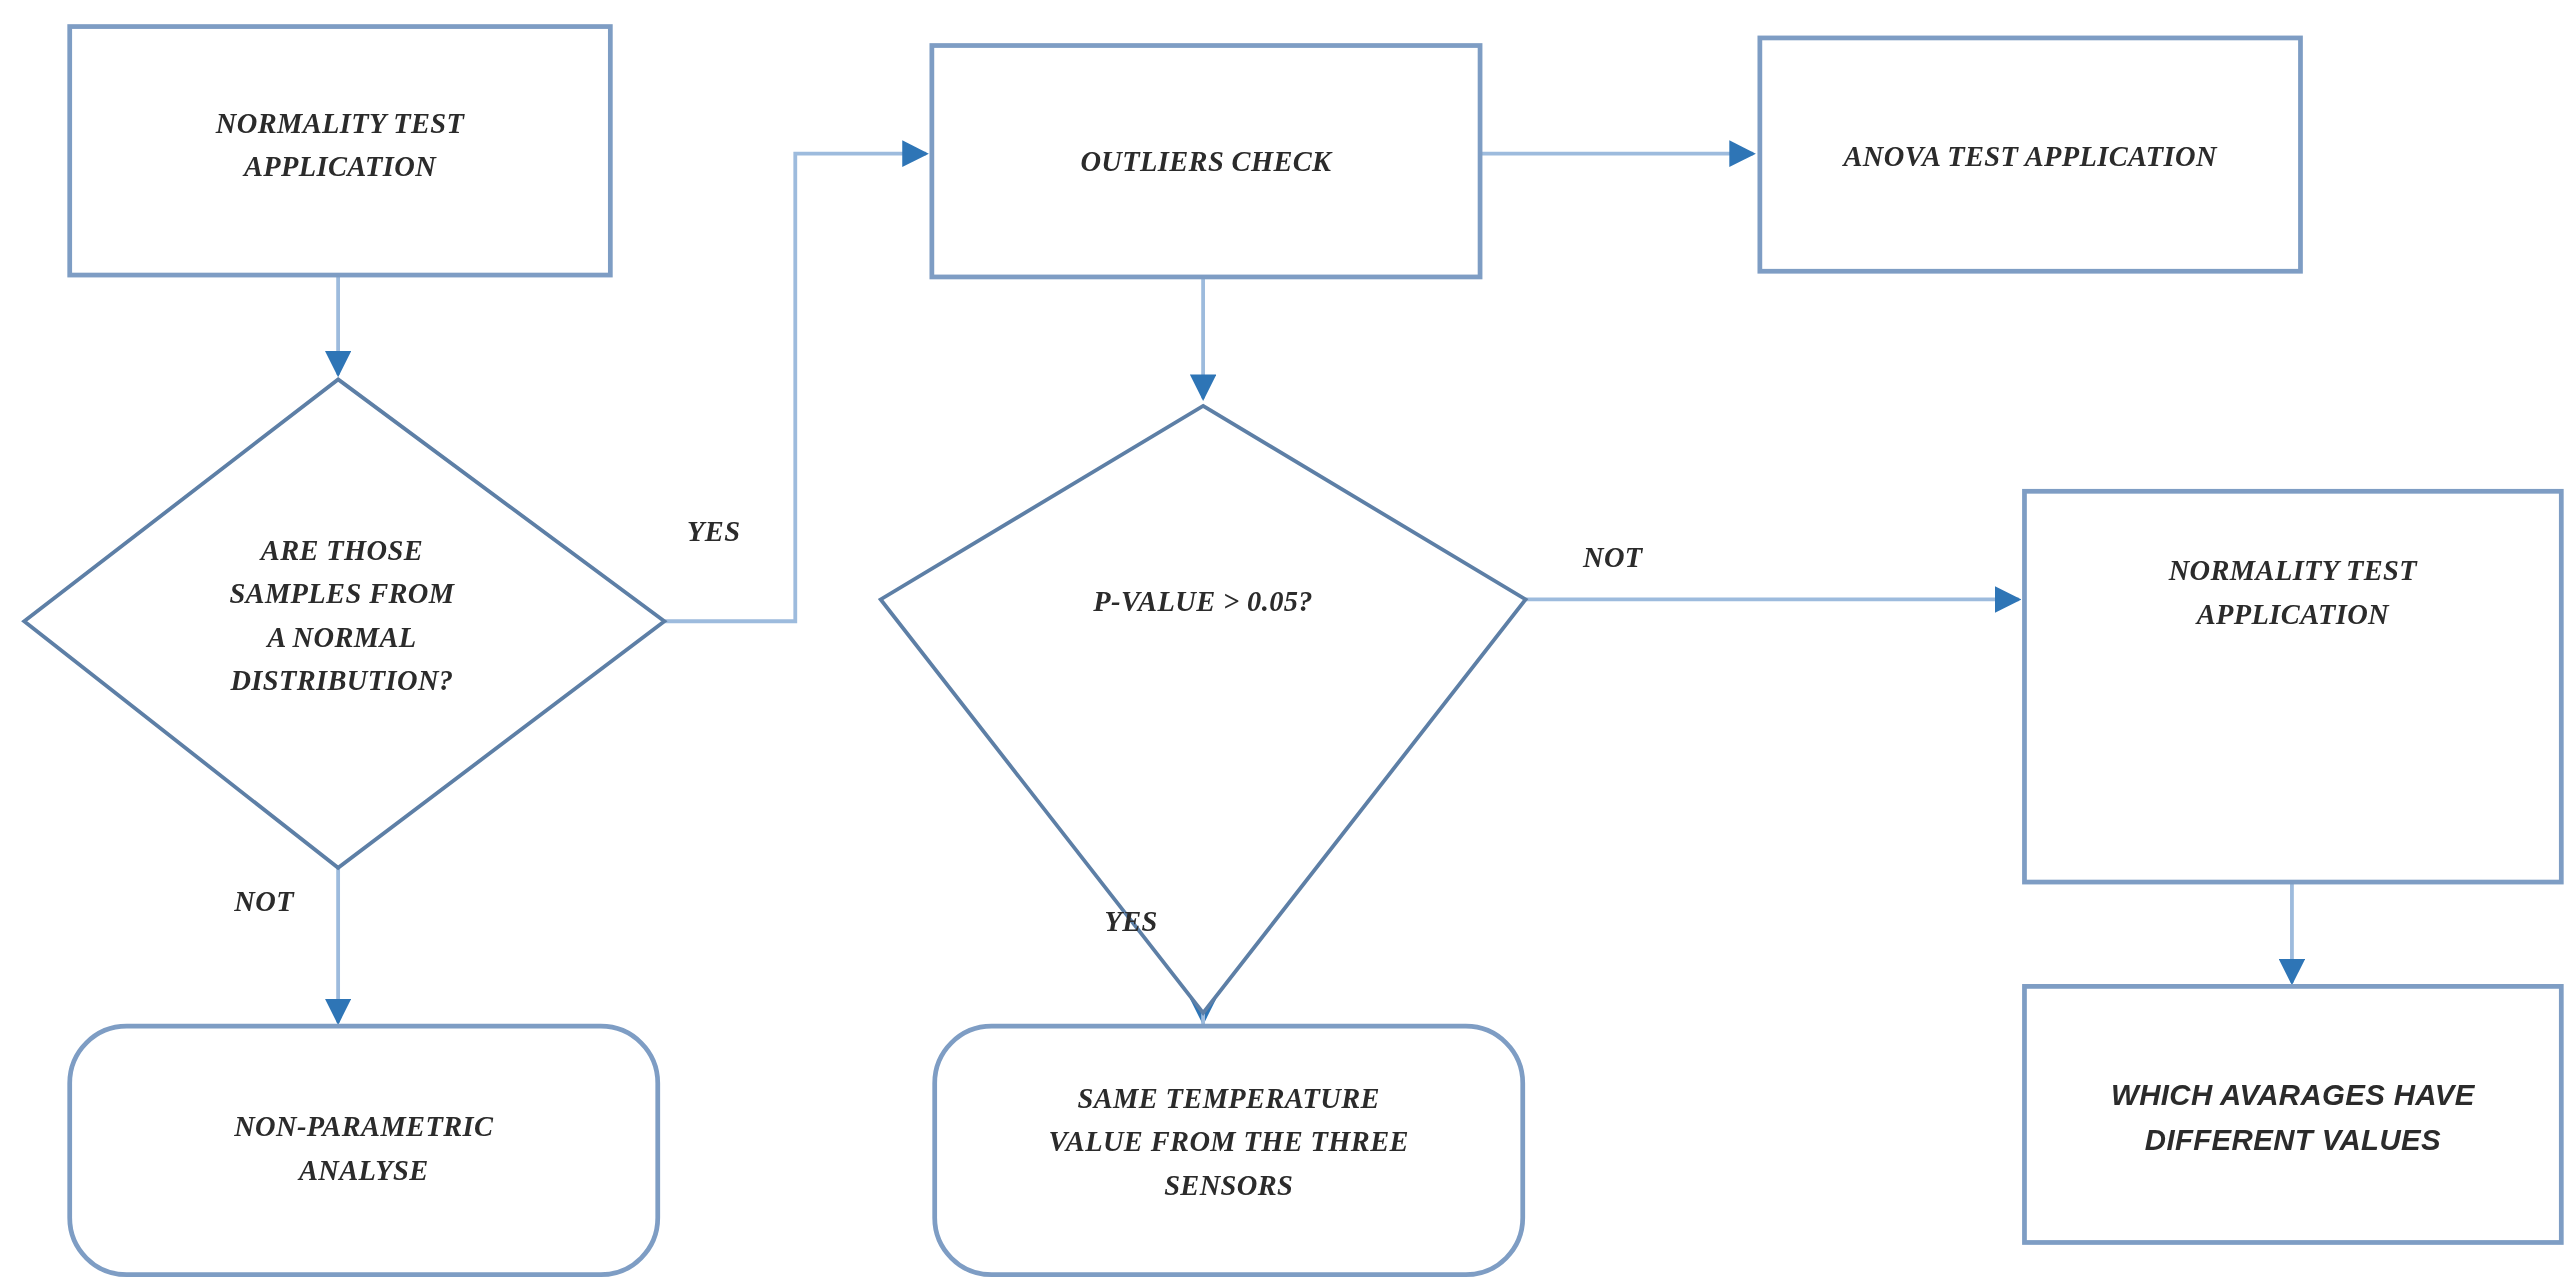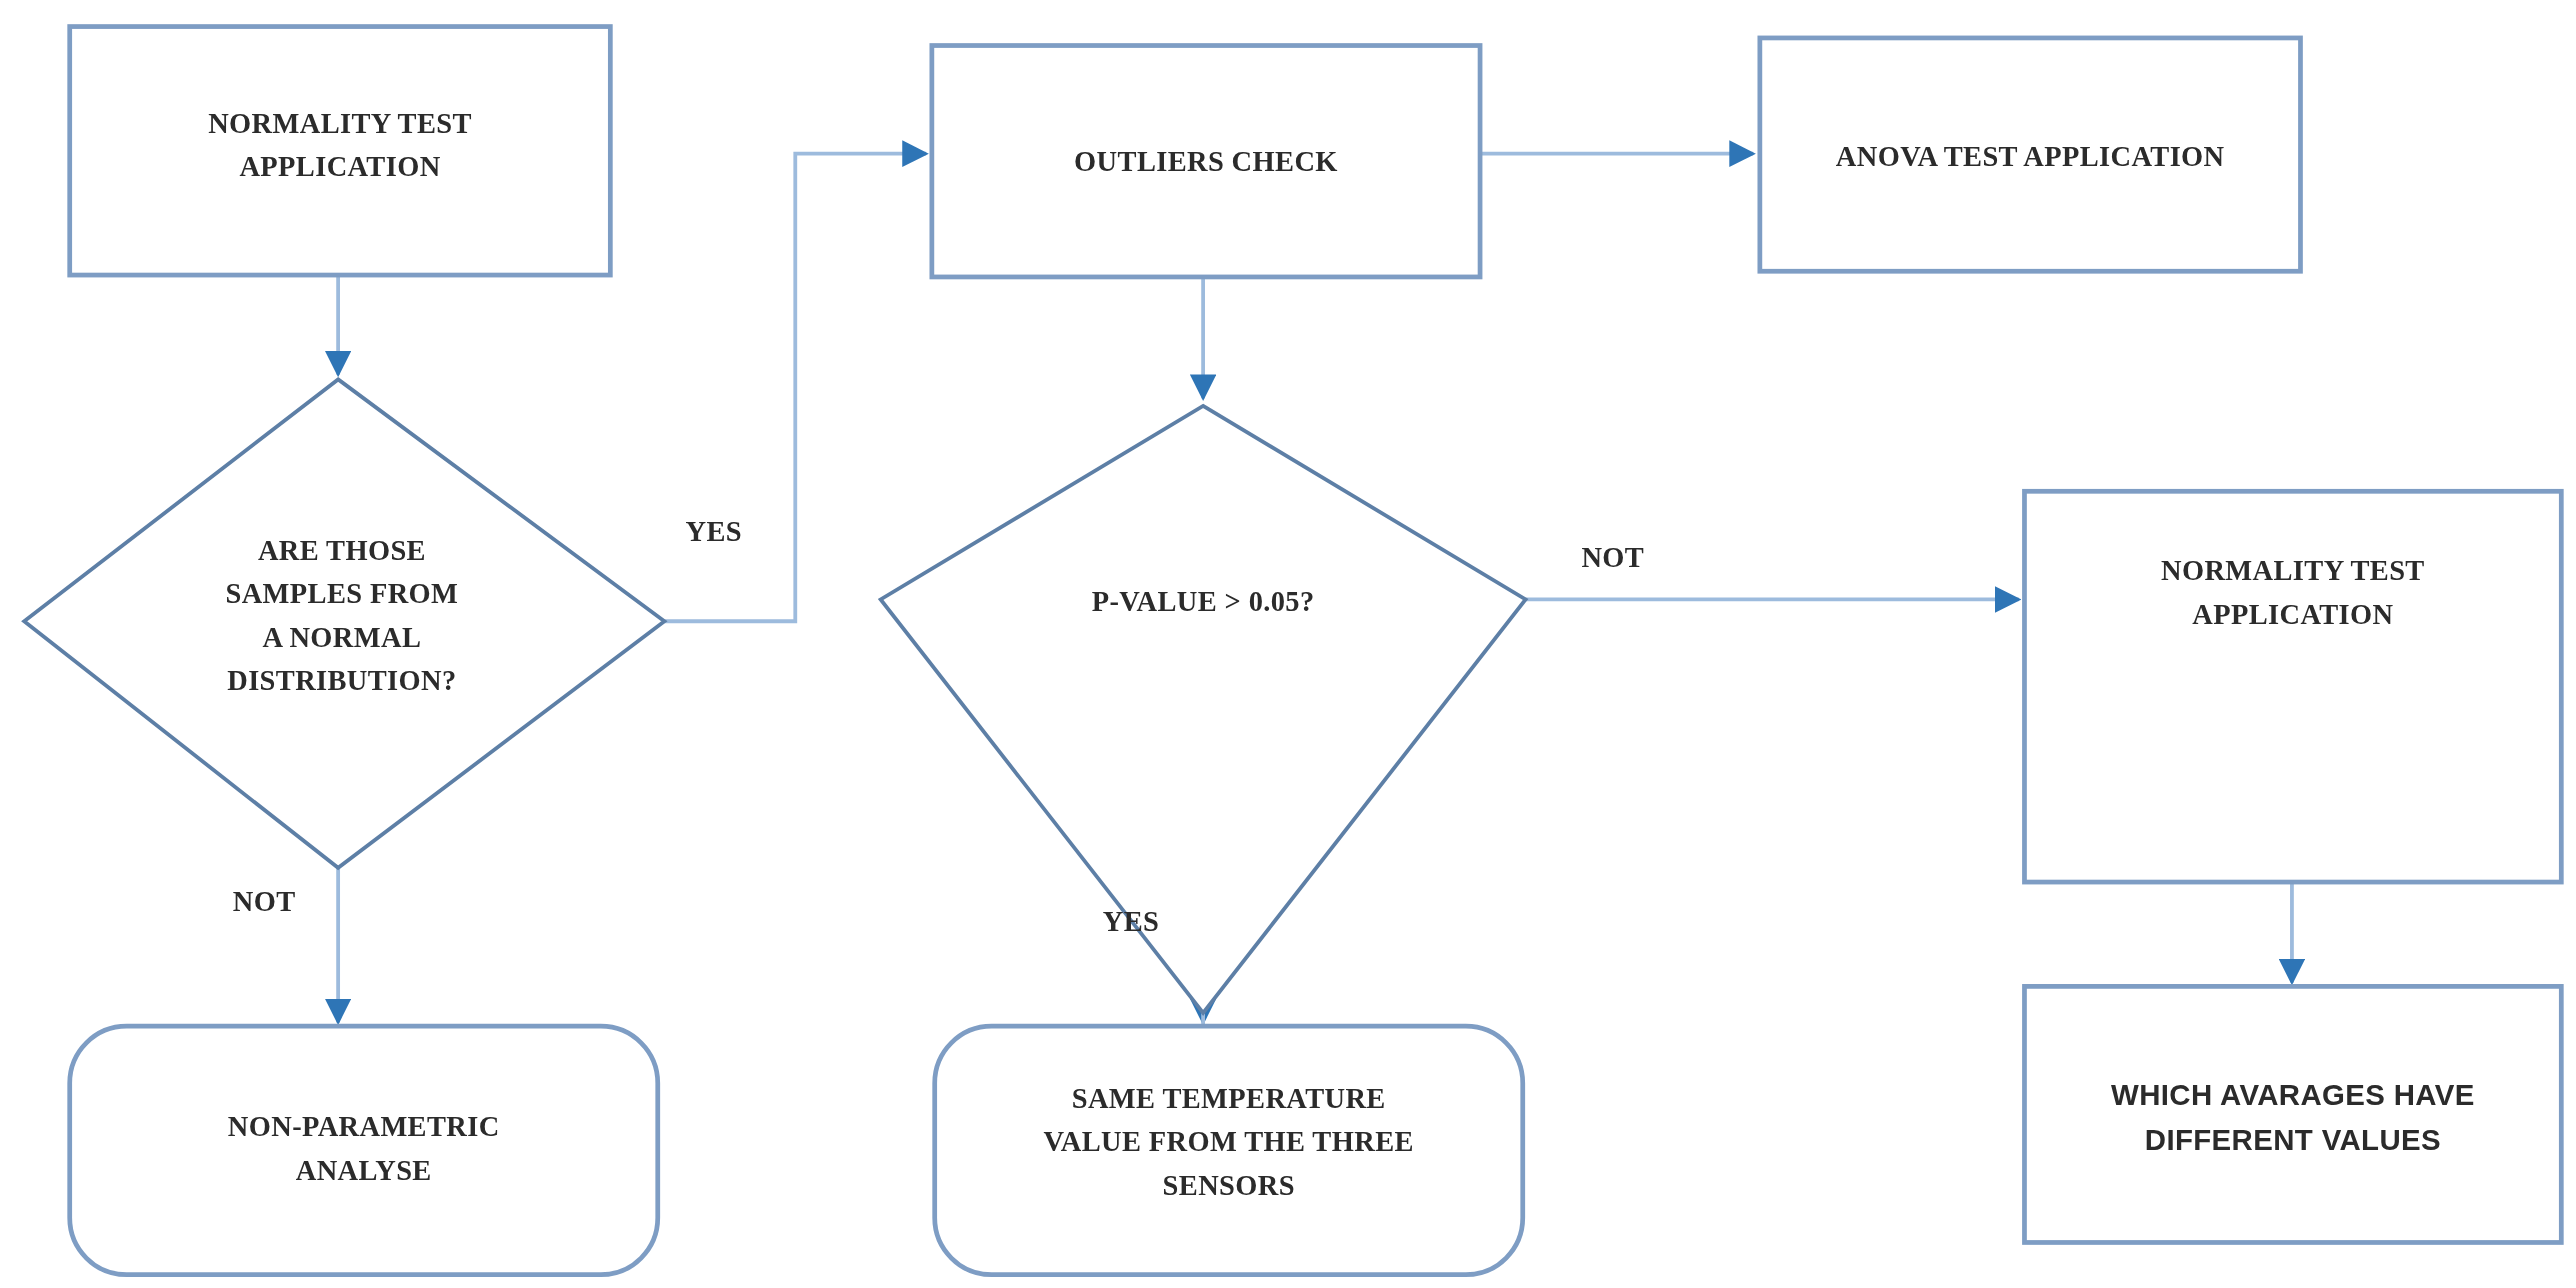--- a/index.html
+++ b/index.html
@@ -6,20 +6,21 @@
     margin: 0;
     padding: 0;
     background: #ffffff;
   }
   #canvas-wrap {
     position: relative;
     width: 2576px;
     height: 1288px;
     background: #ffffff;
     overflow: hidden;
+    font-style: italic;
   }
   svg#flow {
     position: absolute;
     top: 0; left: 0;
     width: 2576px;
     height: 1288px;
     display: block;
   }
   .node-rect {
     fill: #ffffff;

